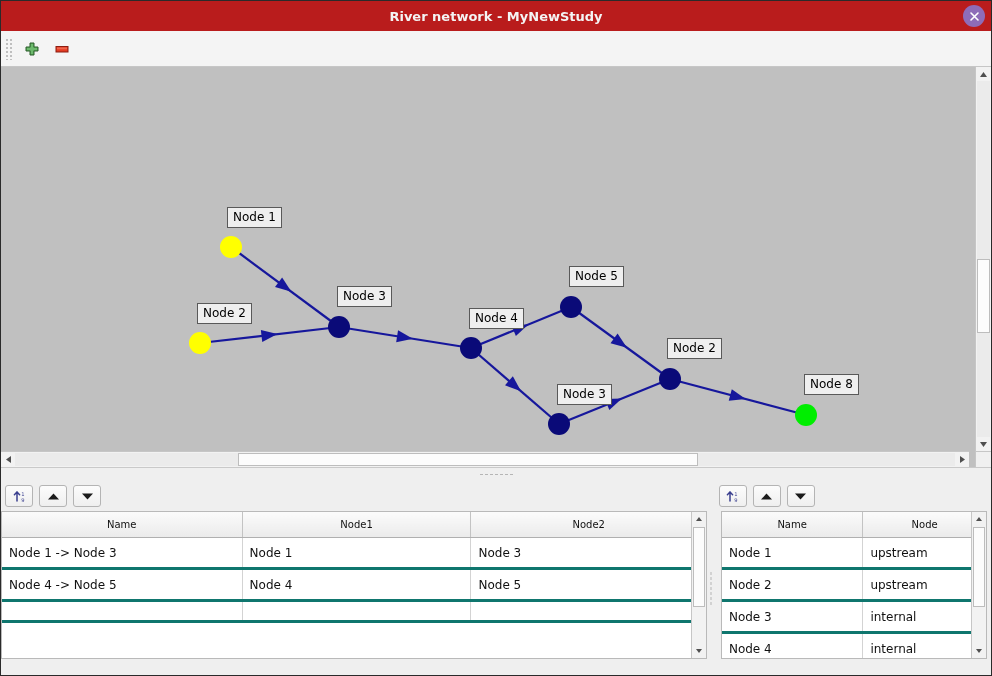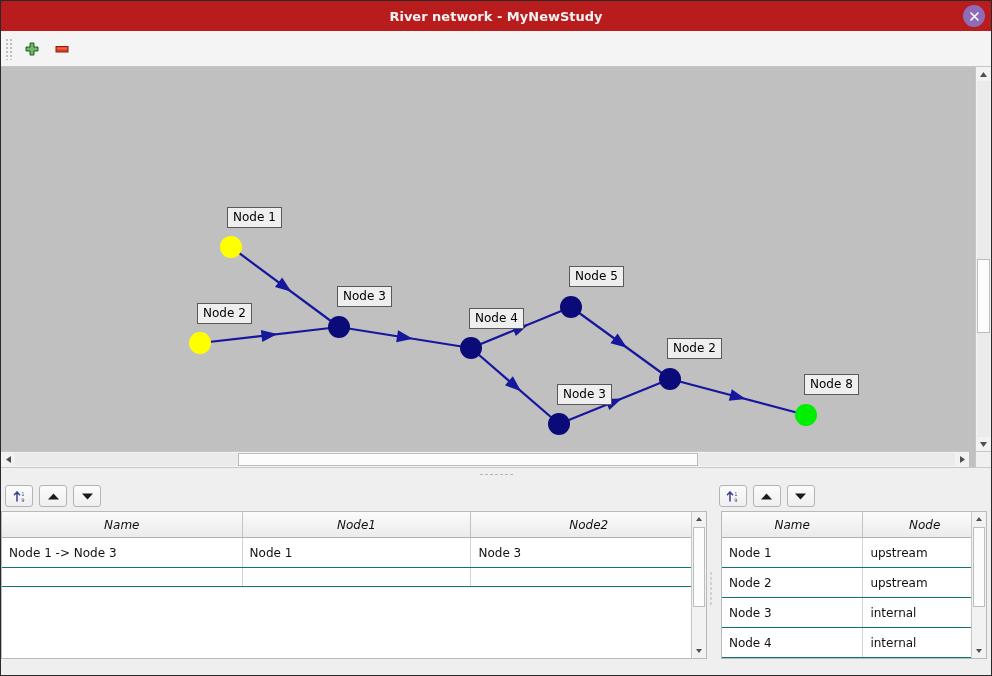--- a/index.html
+++ b/index.html
@@ -291,30 +291,29 @@
     table-layout: fixed;
     width: 100%;
     font-size: 12px;
   }
   table.grid th {
     background: linear-gradient(#fbfbfb, #ebebeb);
     border-right: 1px solid #c3c3c3;
     border-bottom: 1px solid #b0b0b0;
     height: 25px;
     font-weight: normal;
-    font-size: 12px;
+    font-size: 10px;
     text-align: center;
     color: #111;
     padding: 0;
-    font-style: italic;
   }
   table.grid th:last-child { border-right: none; text-align: center; }
   table.grid td {
     border-right: 1px solid #d3d3d3;
-    border-bottom: 1px solid #0f766e;
+    border-bottom: 3px solid #0f766e;
     height: 29px;
     padding: 0 0 0 7px;
     color: #111;
     background: #fff;
     overflow: hidden;
     white-space: nowrap;
   }
   table.grid td:last-child { border-right: none; }
   tr.empty-row td { height: 18px; }
 
@@ -503,20 +502,25 @@
                 <th>Node1</th>
                 <th>Node2</th>
               </tr>
           </thead>
           <tbody>
               <tr>
                 <td>Node 1 -&gt; Node 3</td>
                 <td>Node 1</td>
                 <td>Node 3</td>
               </tr>
+              <tr>
+                <td>Node 4 -&gt; Node 5</td>
+                <td>Node 4</td>
+                <td>Node 5</td>
+              </tr>
               <tr class="empty-row">
                 <td></td>
                 <td></td>
                 <td></td>
               </tr>
             </tbody>
         </table>
         <div class="tbl-vsb">
           <div class="a up">
             <svg width="8" height="6" viewBox="0 0 8 6">

